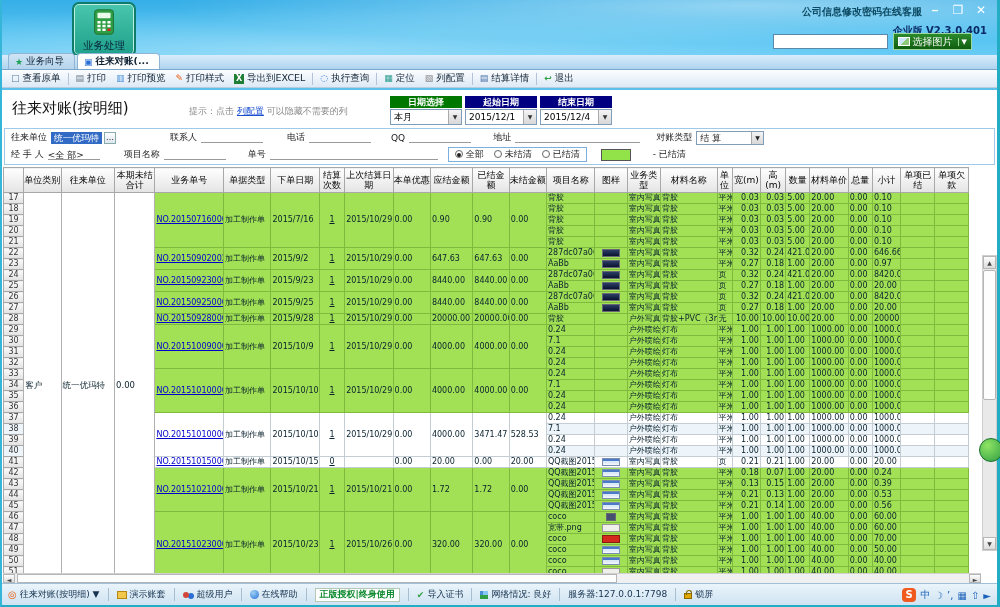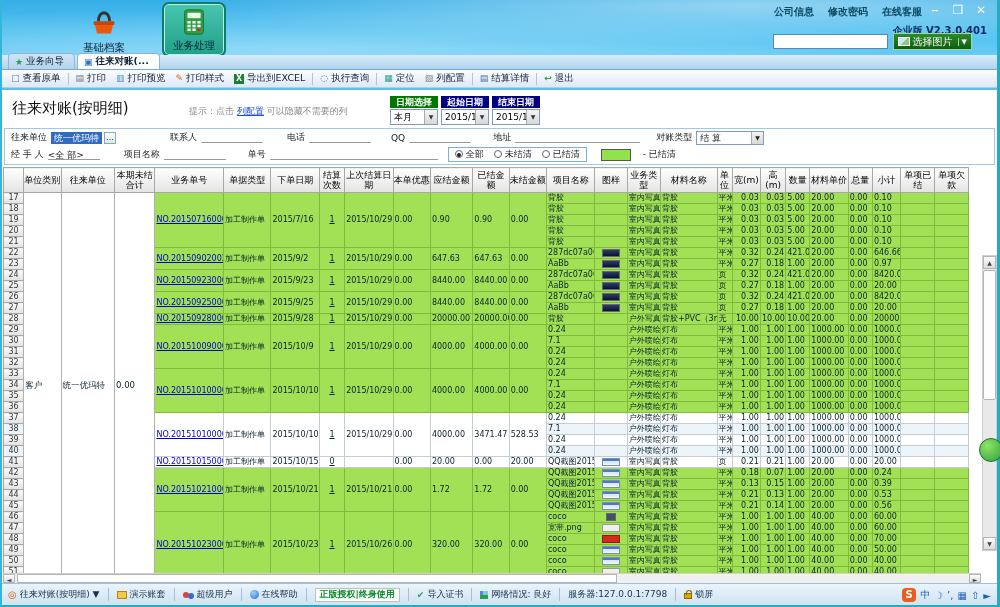--- a/index.html
+++ b/index.html
@@ -11,21 +11,21 @@
   .titlebar { position:absolute; left:0; top:0; right:0; height:55px;
     background: radial-gradient(ellipse at 75% 10%, rgba(255,255,255,.45), transparent 55%),
                 radial-gradient(ellipse at 30% 90%, rgba(255,255,255,.30), transparent 60%),
                 linear-gradient(180deg,#36aee7,#4fc0f0 55%,#67ccf5); }
   .ribbon { position:absolute; left:70px; top:2px; display:flex; align-items:flex-end; gap:26px; }
   .ribbon-item { display:flex; flex-direction:column; align-items:center; width:64px; padding:3px 2px 2px; cursor:default; }
   .ribbon-item.active { background:linear-gradient(180deg,#49c6ad,#1fa08a); border:2px solid #0e7c6a; border-radius:7px; box-shadow:inset 0 0 0 1px #bdeede; }
   .ribbon-item .ric { width:30px; height:30px; }
   .ribbon-item .rlabel { font-size:10.5px; color:#08233b; margin-top:2px; white-space:nowrap; }
   .tb-links { position:absolute; right:75px; top:5px; font-size:10px; color:#0d4a63; font-weight:bold; }
-  .tb-links span { margin-left:14px; cursor:pointer; }
+  .tb-links span { cursor:pointer; }
   .win-controls { position:absolute; right:8px; top:3px; display:flex; gap:7px; }
   .win-controls span { color:#fff; font-weight:bold; font-size:12px; line-height:14px; width:16px; text-align:center; cursor:pointer; }
   .version { position:absolute; right:10px; top:24px; font-size:10px; font-weight:bold; color:#0a2a66; }
   .img-search { position:absolute; right:25px; top:33px; display:flex; align-items:center; }
   .img-search input { width:115px; height:15px; border:1px solid #5a88a8; font-size:10px; padding:0 2px; }
   .pick-btn { margin-left:5px; height:17px; background:linear-gradient(180deg,#2c8a2c,#0f5e0f); border:1px solid #9cd89c;
               color:#fff; font-size:10px; display:flex; align-items:center; padding:0 4px; cursor:pointer; }
   .pick-btn .imgic { display:inline-block; width:12px; height:9px; background:linear-gradient(135deg,#cfe6f8 50%,#8fc97a 50%); border:1px solid #fff; margin-right:3px; }
   .pick-btn .dd { margin-left:5px; border-left:1px solid #9cd89c; padding-left:3px; font-size:7px; }
 
@@ -52,21 +52,21 @@
   .tic-locate::before{content:"▦"; color:#2a9d8f;} .tic-cols::before{content:"▧"; color:#888;}
   .tic-detail::before{content:"▤"; color:#4a6fa5;} .tic-exit::before{content:"↩"; color:#2f9e44; font-weight:bold;}
 
   
   .content { position:absolute; left:0; top:88px; right:0; bottom:22px; background:#fff; border-top:2px solid #5bc0ea; }
   .page-title { position:absolute; left:10px; top:9px; font-size:15px; color:#111; }
   .hint { position:absolute; left:187px; top:15px; font-size:9px; color:#8a8a8a; }
   .hint a { color:#1a4fd0; text-decoration:underline; cursor:pointer; }
 
   .dateblock { position:absolute; left:388px; top:6px; display:flex; gap:3px; }
-  .datecol { width:48px; }
+  .datecol { width:72px; }
   .datehead { height:12px; font-size:9px; color:#fff; font-weight:bold; text-align:center; line-height:12px; }
   .datehead.green { background:#007800; } .datehead.navy { background:#000080; }
   .datesel { margin-top:1px; height:16px; border:1px solid #7f9db9; background:#fff; font-size:9px; display:flex; align-items:center; cursor:pointer; }
   .datesel .v { flex:1; padding-left:3px; white-space:nowrap; overflow:hidden; }
   .datesel .a { width:13px; height:14px; background:linear-gradient(180deg,#f4f4f4,#d8d8d8); border-left:1px solid #aaa; font-size:6px; text-align:center; line-height:14px; color:#333; }
 
   .filterpanel { position:absolute; left:2px; top:38px; right:2px; height:37px; border:1px solid #9ec9e8; background:#fff; font-size:9px; color:#222; }
   .frow { height:17px; display:flex; align-items:center; padding-left:6px; }
   .flabel { white-space:nowrap; }
   .fline { display:inline-block; border-bottom:1px solid #9a9a9a; height:11px; margin-left:4px; }
@@ -133,28 +133,20 @@
   .ime .sbox { width:14px; height:14px; background:#f05a1e; color:#fff; border-radius:4px; font-weight:bold; font-size:10px; text-align:center; line-height:14px; }
   .ime span.g { color:#1c62b9; font-size:10px; }
 </style>
 </head>
 <body>
 
 <div class="window">
 
   <div class="titlebar">
     <div class="ribbon" id="ribbon">
-        <div class="ribbon-item">
-          <span class="ric"><svg viewBox="0 0 32 32" width="30" height="30">
-              <path d="M10 13c0-6 3-9 6-9s6 3 6 9" fill="none" stroke="#333" stroke-width="3"></path>
-              <path d="M6 15h20l-2.5 11h-15z" fill="#e8590c"></path>
-              <rect x="5" y="13" width="22" height="4" rx="1" fill="#c9430b"></rect>
-            </svg></span>
-          <span class="rlabel">基础档案</span>
-        </div>
         <div class="ribbon-item active">
           <span class="ric"><svg viewBox="0 0 32 32" width="30" height="30">
               <rect x="6" y="3" width="20" height="26" rx="3" fill="#2f9e44" stroke="#1b6e2e"></rect>
               <rect x="9" y="6" width="14" height="6" rx="1" fill="#eafbea"></rect>
               <g fill="#fff">
                 <rect x="9" y="15" width="3.4" height="2.6"></rect>
                 <rect x="14.3" y="15" width="3.4" height="2.6"></rect>
                 <rect x="19.6" y="15" width="3.4" height="2.6"></rect>
                 <rect x="9" y="19" width="3.4" height="2.6"></rect>
                 <rect x="14.3" y="19" width="3.4" height="2.6"></rect>
@@ -290,21 +282,21 @@
           <span class="flabel" style="margin-left: 24px;">项目名称</span>
           <span class="fline" style="width: 62px;"></span>
           <span class="flabel" style="margin-left: 22px;">单号</span>
           <span class="fline" style="width: 168px;"></span>
           <span class="radiobox">
             <span><span class="radio checked"></span><span>全部</span></span>
             <span><span class="radio"></span><span>未结清</span></span>
             <span><span class="radio"></span><span>已结清</span></span>
           </span>
           <span class="legend-swatch" style="background: rgb(146, 226, 74);"></span>
-          <span style="margin-left: 12px;">- 已结清</span>
+          <span style="margin-left: 22px;">- 已结清</span>
         </div>
     </div>
 
     <div class="grid-wrap">
       <table class="grid" id="grid">
           <colgroup>
             <col style="width: 20px;">
             <col style="width: 37px;">
             <col style="width: 53px;">
             <col style="width: 40px;">

